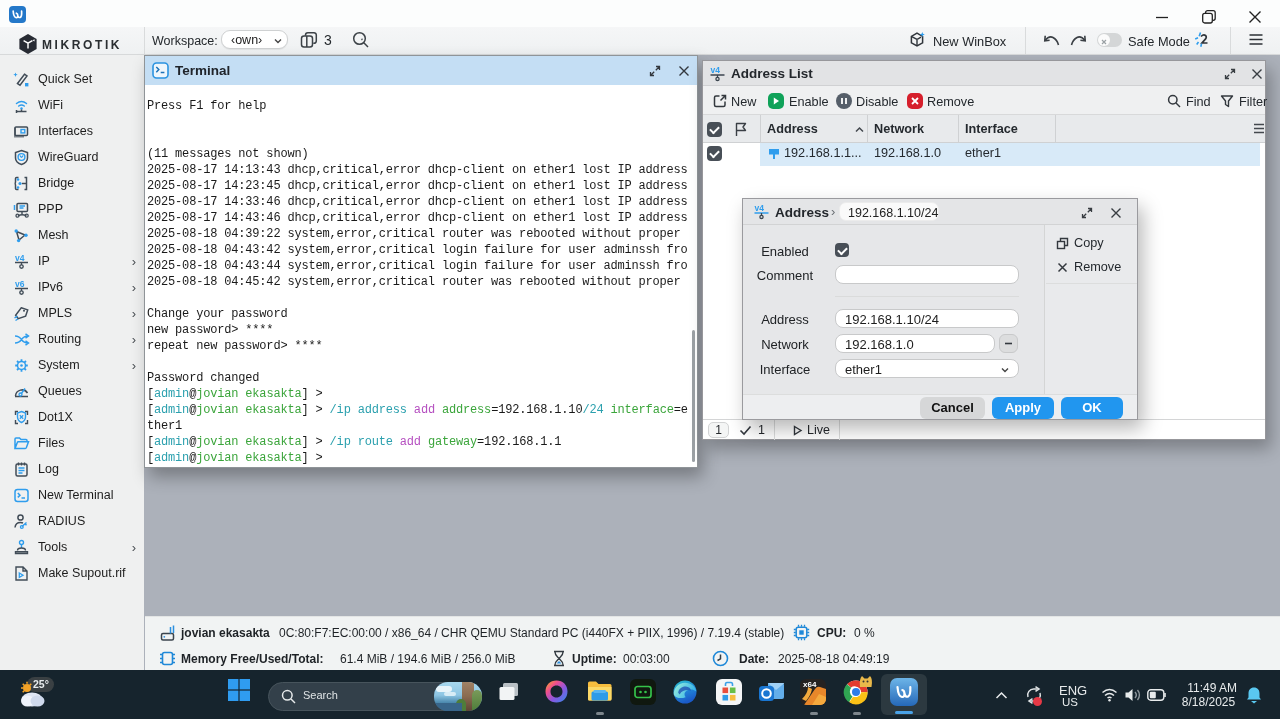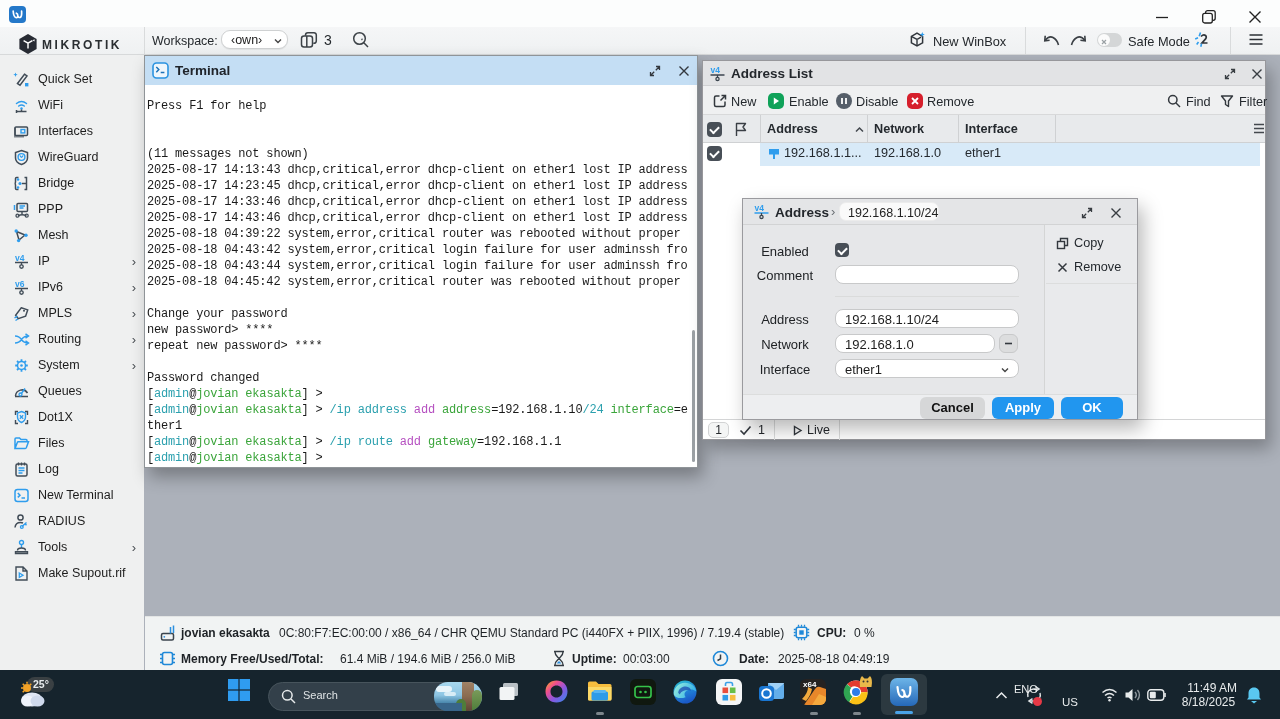--- a/index.html
+++ b/index.html
@@ -685,21 +685,21 @@
       <path d="M1.5 7 L6.5 2 L11.5 7" fill="none" stroke="#e8ebec" stroke-width="1.5"></path>
     </svg>
   <svg class="abs" style="left:1025px;top:16px" width="18" height="18" viewBox="0 0 18 18">
       <path d="M3 11 A6 6 0 0 1 9 3 H12.5" fill="none" stroke="#dfe3e5" stroke-width="1.5"></path>
       <path d="M10.5 0.7 L14 3 L10.5 5.3" fill="none" stroke="#dfe3e5" stroke-width="1.5"></path>
       <path d="M15 7 A6 6 0 0 1 9 15 H5.5" fill="none" stroke="#dfe3e5" stroke-width="1.5"></path>
       <path d="M7.5 12.7 L4 15 L7.5 17.3" fill="none" stroke="#dfe3e5" stroke-width="1.5"></path>
     </svg>
   <circle class="abs"></circle>
   <div class="abs" style="left:1033px;top:27px;width:9px;height:9px;border-radius:50%;background:#e63946"></div>
-  <div class="trtxt" style="left:1014px;top:13px;font-size:11px">ENG</div>
+  <div class="trtxt" style="left:1059px;top:13px;font-size:13px">ENG</div>
   <div class="trtxt" style="left:1062px;top:26px;font-size:11.5px">US</div>
   <svg class="abs" style="left:1101px;top:18px" width="17" height="14" viewBox="0 0 17 14">
       <path d="M1.5 4.5 Q8.5 -1.5 15.5 4.5 M4 7.5 Q8.5 3.5 13 7.5 M6.5 10 Q8.5 8.5 10.5 10" fill="none" stroke="#e8ebec" stroke-width="1.5"></path>
       <circle cx="8.5" cy="12.2" r="1.2" fill="#e8ebec"></circle>
     </svg>
   <svg class="abs" style="left:1124px;top:17px" width="19" height="16" viewBox="0 0 19 16">
       <path d="M1.5 5.5 H4.5 L8.5 2 V14 L4.5 10.5 H1.5 Z" fill="#e8ebec"></path>
       <path d="M11 5 A4.5 4.5 0 0 1 11 11 M13.5 3 A7.5 7.5 0 0 1 13.5 13" fill="none" stroke="#8f989d" stroke-width="1.4"></path>
     </svg>
   <svg class="abs" style="left:1147px;top:19px" width="20" height="12" viewBox="0 0 20 12">

